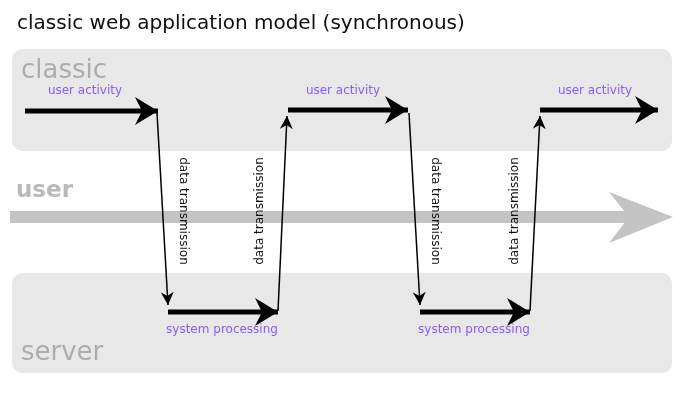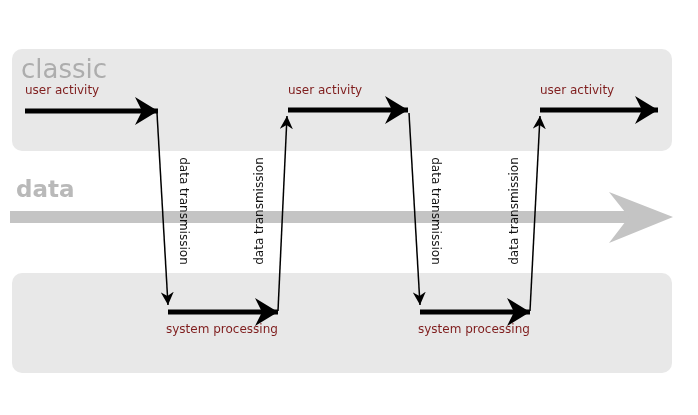--- a/index.html
+++ b/index.html
@@ -47,22 +47,22 @@
     line-height: 1;
   }
   #arrow-layer {
     position: absolute;
     left: 0; top: 0;
     width: 698px; height: 415px;
   }
   .small-label {
     position: absolute;
     font-size: 12px;
-    color: #7f1d1d;
-    text-align: left;
+    color: #8b5cf6;
+    text-align: center;
     white-space: nowrap;
     line-height: 1.1;
   }
   .ua-1 { left: 25px;  top: 84px;  width: 120px; }
   .ua-2 { left: 288px; top: 84px;  width: 110px; }
   .ua-3 { left: 540px; top: 84px;  width: 110px; }
   .sp-1 { left: 166px; top: 323px; width: 112px; }
   .sp-2 { left: 418px; top: 323px; width: 112px; }
   .dt {
     position: absolute;
@@ -79,20 +79,21 @@
   .dt-1 { left: 124px; top: 204px; }  
   .dt-2 { left: 199px; top: 204px; }  
   .dt-3 { left: 376px; top: 204px; }  
   .dt-4 { left: 454px; top: 204px; }  
 </style>
 </head>
 <body>
 
 <div id="page">
 
+  <div class="title">classic web application model (synchronous)</div>
 
   <div class="band" id="band-client"></div>
   <div class="band" id="band-server"></div>
 
   <svg id="arrow-layer" viewBox="0 0 698 415" xmlns="http://www.w3.org/2000/svg">
     <defs>
       <marker id="stealth-big" markerUnits="userSpaceOnUse" markerWidth="24" markerHeight="28" refX="23" refY="14" orient="auto">
         <path d="M23,14 L0,0 L7,14 L0,28 Z" fill="#000000"></path>
       </marker>
       <marker id="stealth-small" markerUnits="userSpaceOnUse" markerWidth="14" markerHeight="13" refX="13" refY="6.5" orient="auto">
@@ -112,21 +113,22 @@
     <path d="M168,312 L278,312" stroke="#000000" stroke-width="5" marker-end="url(#stealth-big)"></path>
     <path d="M420,312 L530,312" stroke="#000000" stroke-width="5" marker-end="url(#stealth-big)"></path>
 
     <path d="M157,113 L168,305" stroke="#000000" stroke-width="1.5" fill="none" marker-end="url(#stealth-small)"></path>
     <path d="M278,311 L287,116" stroke="#000000" stroke-width="1.5" fill="none" marker-end="url(#stealth-small)"></path>
     <path d="M409,113 L420,305" stroke="#000000" stroke-width="1.5" fill="none" marker-end="url(#stealth-small)"></path>
     <path d="M530,311 L540,116" stroke="#000000" stroke-width="1.5" fill="none" marker-end="url(#stealth-small)"></path>
   </svg>
 
   <div class="band-label" id="label-client">classic</div>
-  <div id="label-time">data</div>
+  <div id="label-time">user</div>
+  <div class="band-label" id="label-server">server</div>
 
   <div class="small-label ua-1">user activity</div>
   <div class="small-label ua-2">user activity</div>
   <div class="small-label ua-3">user activity</div>
 
   <div class="small-label sp-1">system processing</div>
   <div class="small-label sp-2">system processing</div>
 
   <div class="dt dt-cw dt-1">data transmission</div>
   <div class="dt dt-ccw dt-2">data transmission</div>

